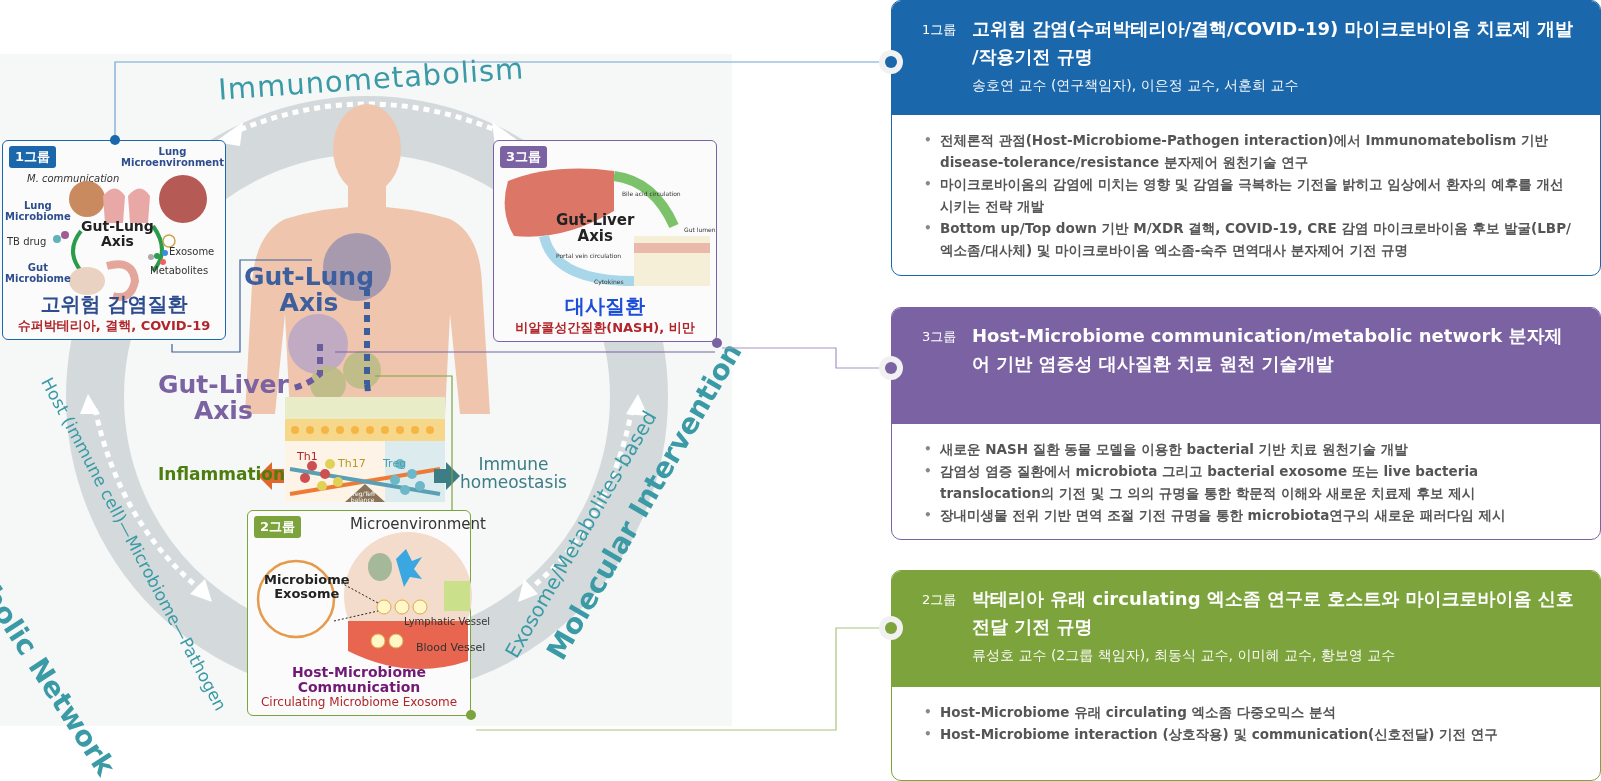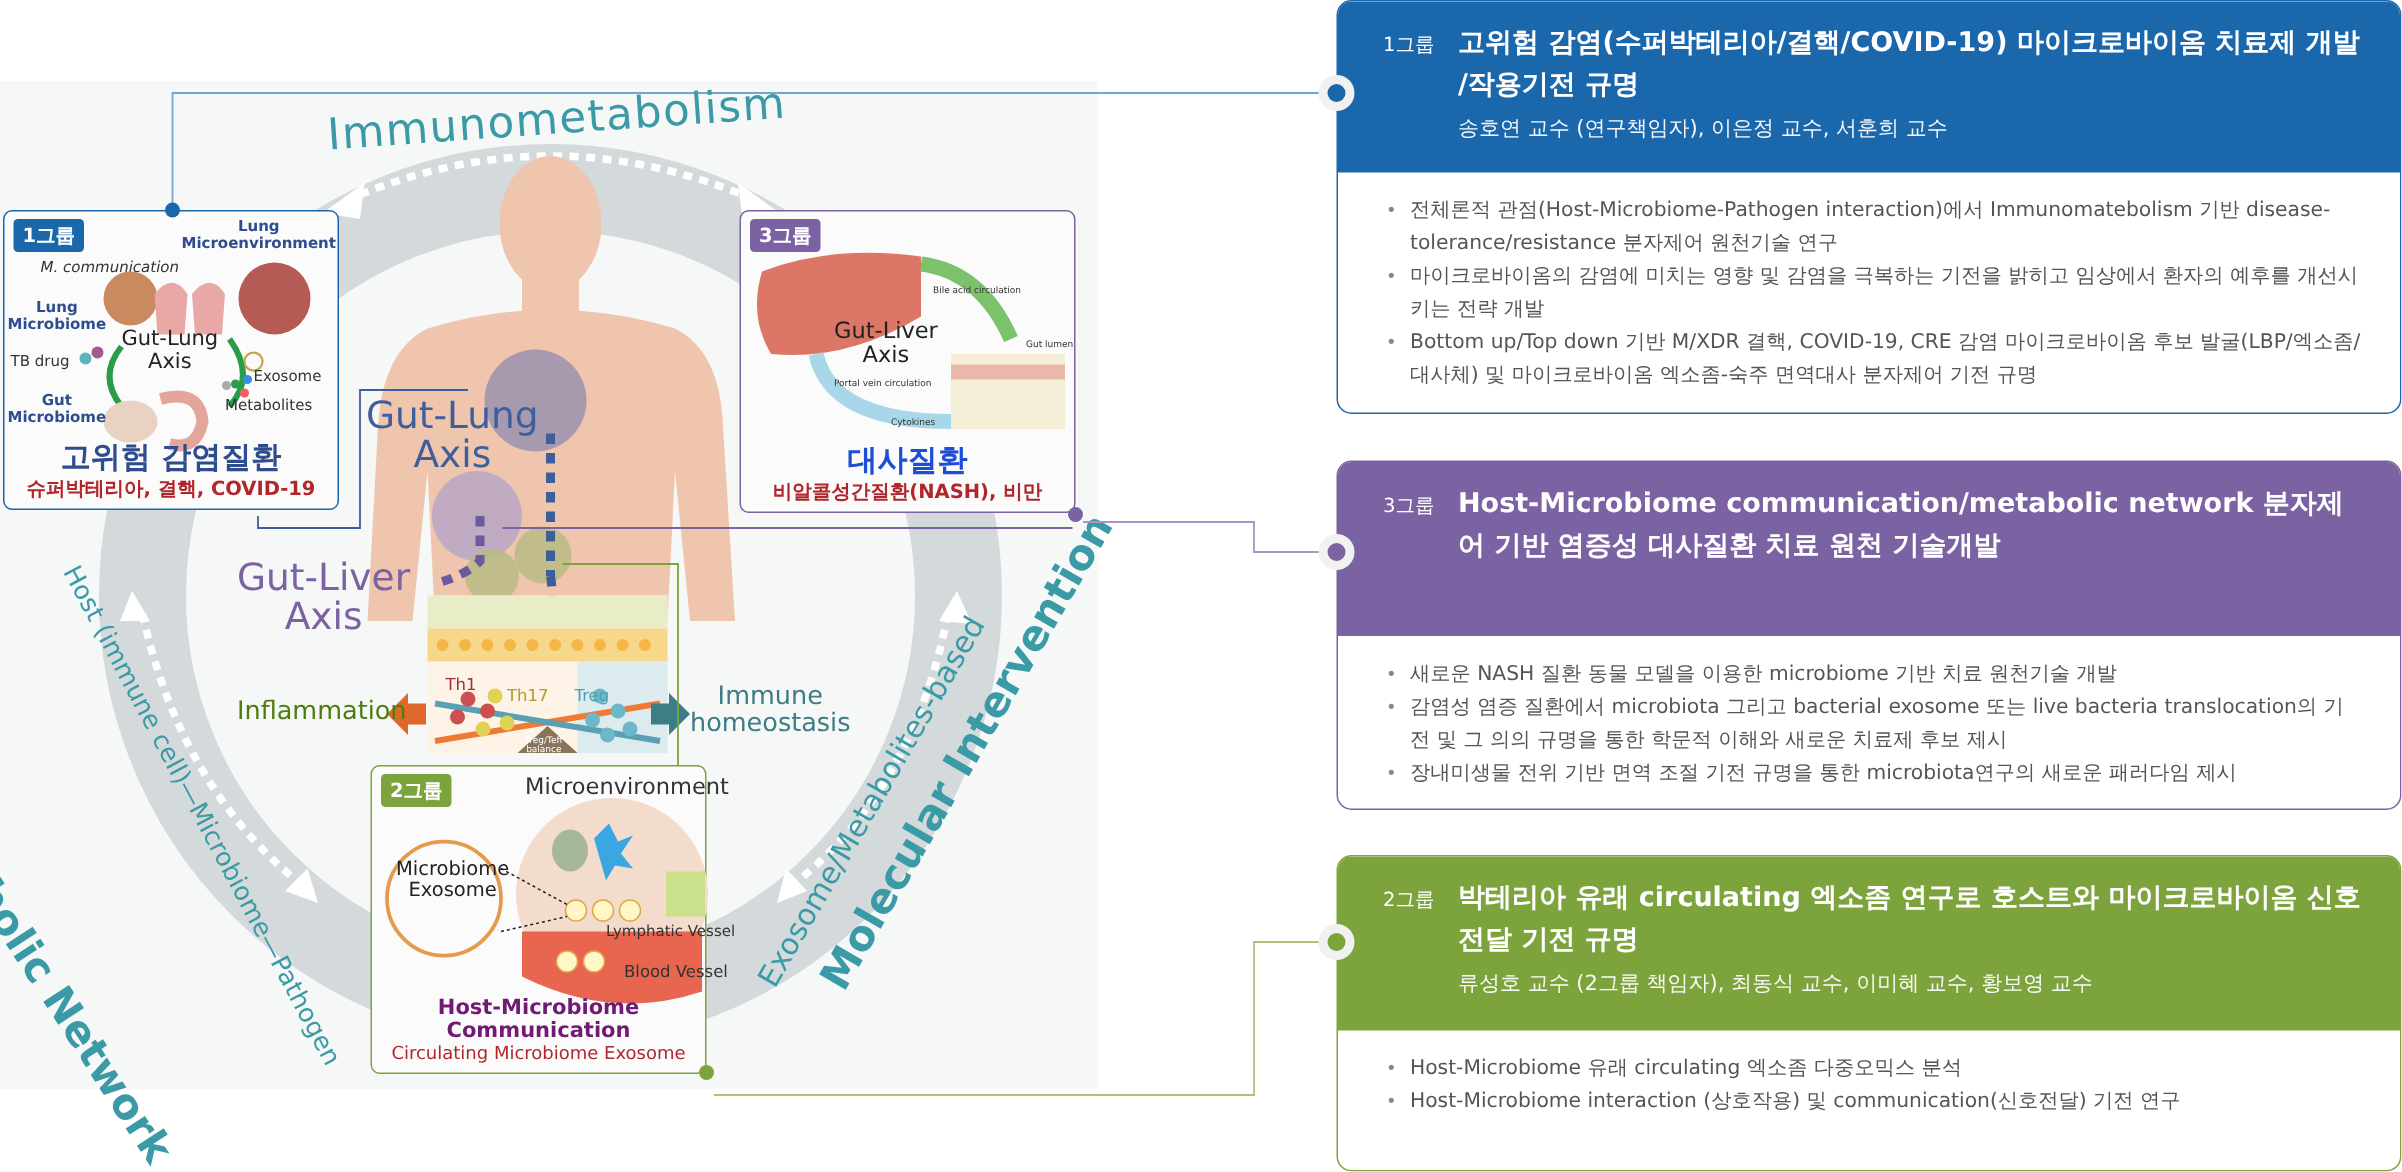--- a/index.html
+++ b/index.html
@@ -12,30 +12,30 @@
 
   .arc-label { position: absolute; color: #3a9aa5; white-space: nowrap; }
 
   .group-box { position: absolute; border: 1.5px solid; border-radius: 6px; background: #fbfbfb; }
   .badge { position: absolute; left: 6px; top: 5px; color: #fff; font-weight: bold; font-size: 13px; padding: 2px 6px; border-radius: 3px; }
   .box-title { position: absolute; width: 100%; text-align: center; font-weight: bold; }
   .box-sub { position: absolute; width: 100%; text-align: center; font-weight: bold; color: #b0262b; font-size: 13px; }
   .mini { position: absolute; font-size: 10px; color: #333; white-space: nowrap; line-height: 1.05; text-align: center; }
   .mini.blue { color: #2e4d8e; font-weight: bold; }
 
-  .axis-label { position: absolute; font-weight: normal; text-align: center; line-height: 1.05; }
+  .axis-label { position: absolute; font-weight: bold; text-align: center; line-height: 1.05; }
 
   
   .card { position: absolute; left: 891px; width: 710px; border: 1.5px solid; border-radius: 10px; overflow: hidden; background: #fff; }
   .card-head { position: relative; color: #fff; padding: 14px 20px 16px 80px; }
   .card-group { position: absolute; left: 30px; top: 20px; font-size: 13px; color: #fff; }
   .card-title { font-size: 18px; font-weight: bold; line-height: 28px; }
   .card-members { font-size: 14px; margin-top: 6px; opacity: 0.95; }
   .card-body { padding: 14px 24px 12px 32px; }
-  .card-body ul { list-style: none; }
+  .card-body ul { list-style: none; font-weight: bold; }
   .card-body li { position: relative; padding-left: 16px; font-size: 13.5px; color: #555; line-height: 22px; }
   .card-body li::before { content: "•"; position: absolute; left: 0; top: 0; color: #888; font-size: 12px; }
 
   .conn-dot { position: absolute; width: 24px; height: 24px; border-radius: 50%; background: #f1f1f1; }
   .conn-dot::after { content: ""; position: absolute; left: 6px; top: 6px; width: 12px; height: 12px; border-radius: 50%; background: var(--c); }
 </style>
 </head>
 <body>
 
 <div id="figure">
@@ -265,21 +265,21 @@
 </div>
 <div class="conn-dot" style="left:879px; top:50px; --c:#1b67ac;"></div>
 
 <div class="card" style="top:307px; height:233px; border-color:#7b62a3;">
   <div class="card-head" style="background:#7b62a3; height:116px;">
     <span class="card-group">3그룹</span>
     <div class="card-title">Host-Microbiome communication/metabolic network 분자제어 기반 염증성 대사질환 치료 원천 기술개발</div>
   </div>
   <div class="card-body">
     <ul>
-      <li>새로운 NASH 질환 동물 모델을 이용한 microbiome 기반 치료 원천기술 개발</li>
+      <li>새로운 NASH 질환 동물 모델을 이용한 bacterial 기반 치료 원천기술 개발</li>
       <li>감염성 염증 질환에서 microbiota 그리고 bacterial exosome 또는 live bacteria translocation의 기전 및 그 의의 규명을 통한 학문적 이해와 새로운 치료제 후보 제시</li>
       <li>장내미생물 전위 기반 면역 조절 기전 규명을 통한 microbiota연구의 새로운 패러다임 제시</li>
     </ul>
   </div>
 </div>
 <div class="conn-dot" style="left:879px; top:356px; --c:#7b62a3;"></div>
 
 <div class="card" style="top:570px; height:211px; border-color:#7da33c;">
   <div class="card-head" style="background:#7da33c; height:116px;">
     <span class="card-group">2그룹</span>

